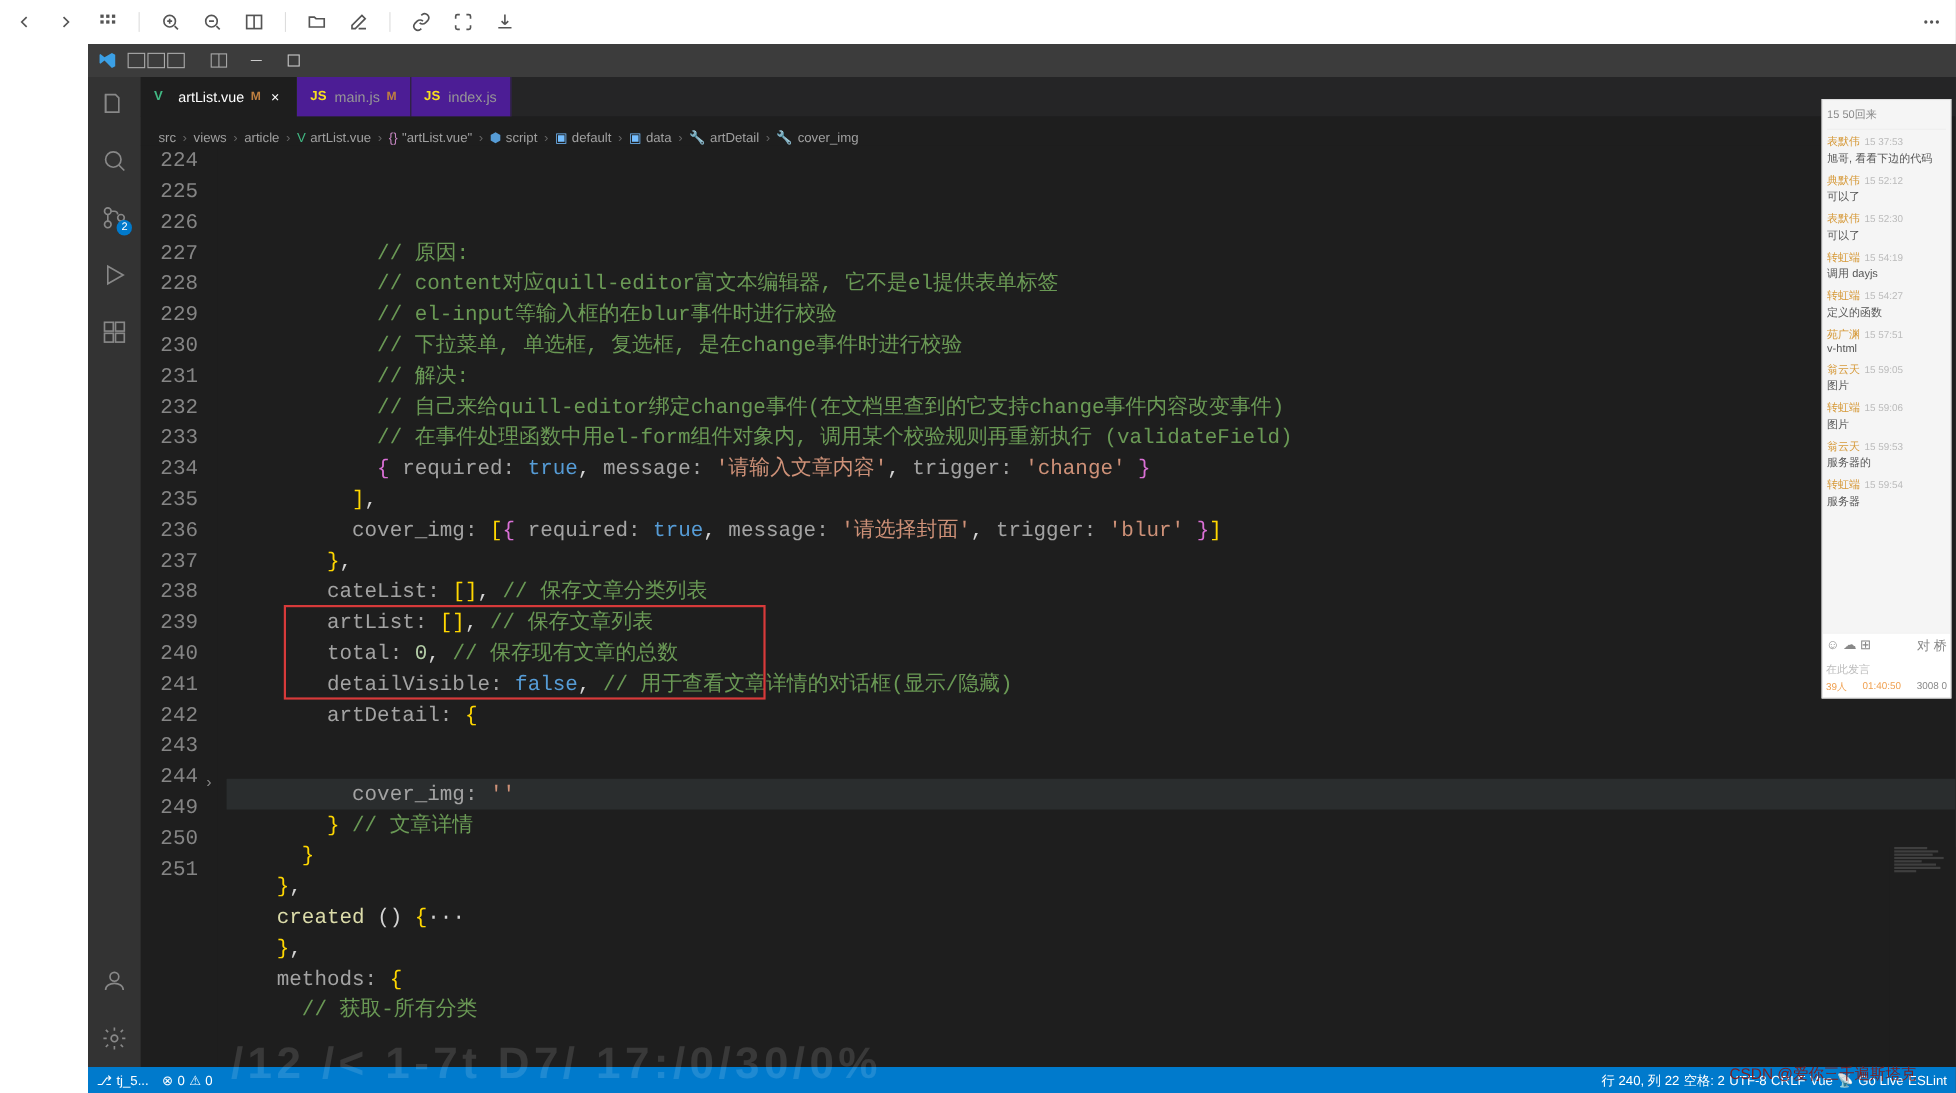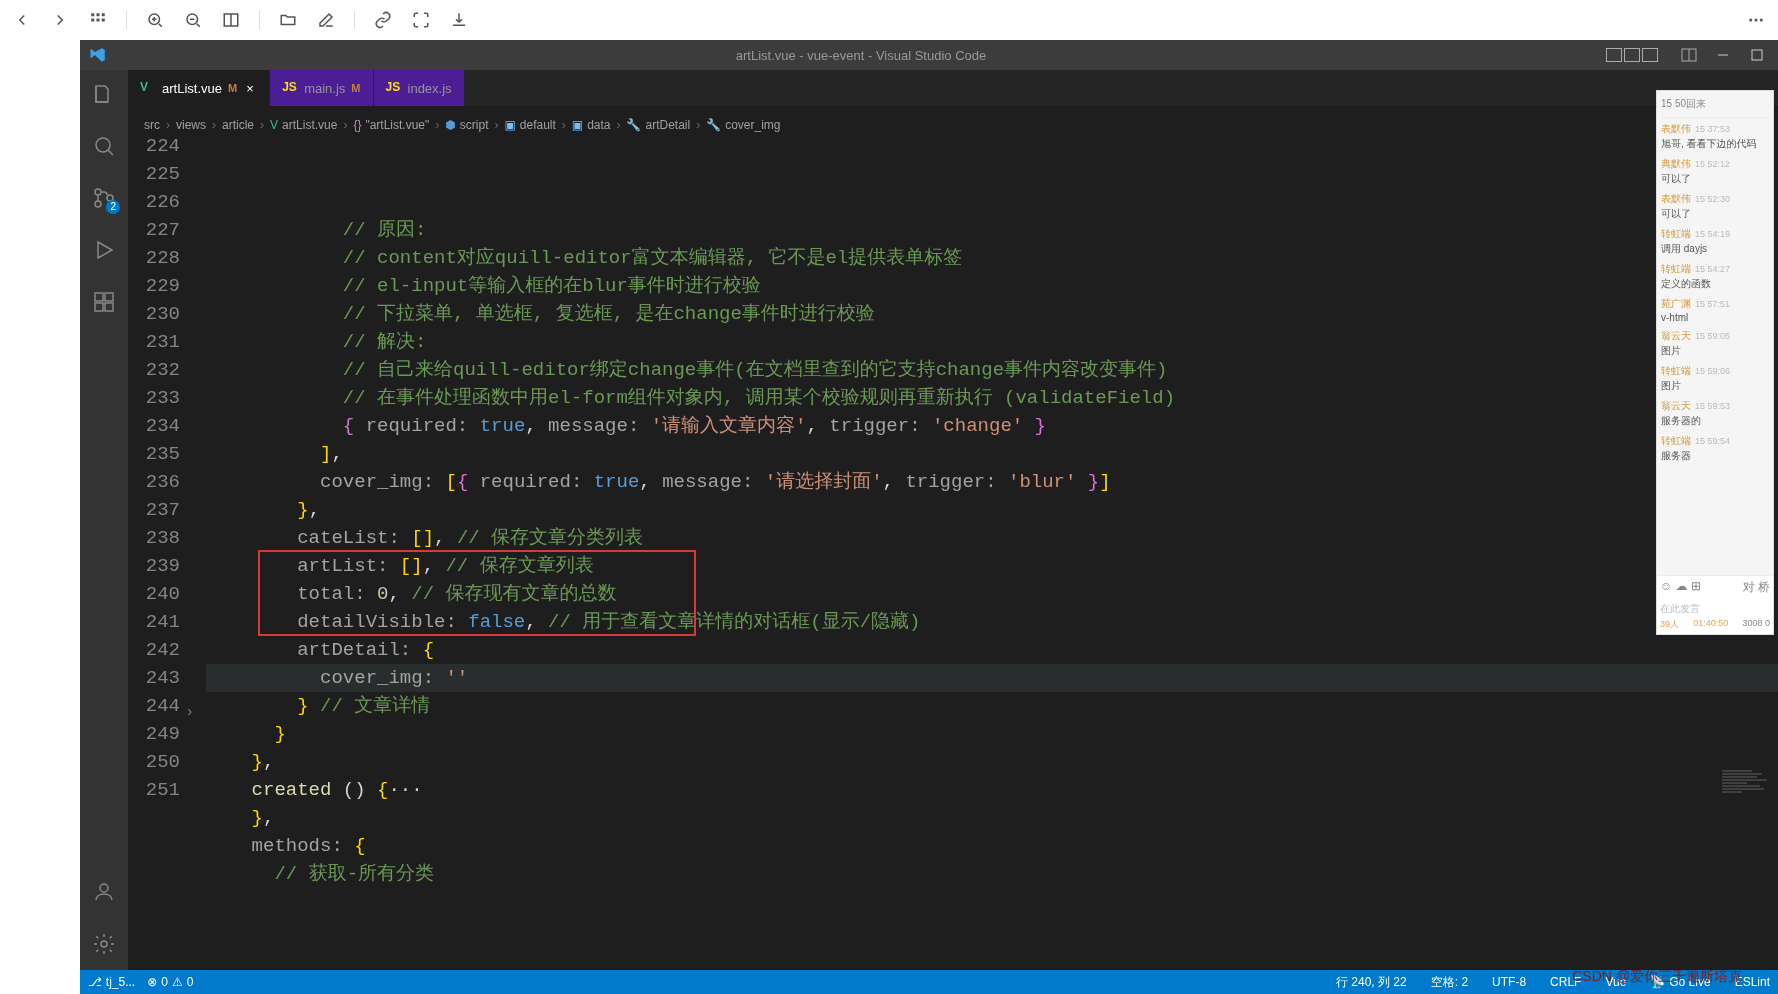--- a/index.html
+++ b/index.html
@@ -54,21 +54,21 @@
     .crumb { display: flex; align-items: center; gap: 4px; }
     .crumb-sep { color: #666; margin: 0 4px; }
     
     
     .code-area { flex: 1; display: flex; overflow: hidden; position: relative; font-family: Consolas, "Courier New", monospace; font-size: 19px; }
     .gutter { width: 70px; background: #1e1e1e; color: #858585; text-align: right; padding-right: 18px; line-height: 28px; user-select: none; }
     .gutter-line { position: relative; }
     .fold-icon { position: absolute; right: -14px; top: 6px; color: #858585; font-size: 14px; }
     .code-content { flex: 1; background: #1e1e1e; color: #d4d4d4; line-height: 28px; white-space: pre; position: relative; padding-left: 8px; }
     .code-line { height: 28px; }
-    .code-line.current { background: #2a2d2e; }
+    .code-line.current { background: #2a2d2e; margin-top: 44px; }
     .highlight-box { position: absolute; border: 2px solid #d73a3a; pointer-events: none; }
     
     
     .c-comment { color: #6a9955; }
     .c-key { color: #a3a3a3; }
     .c-bool { color: #569cd6; }
     .c-string { color: #ce9178; }
     .c-punc { color: #d4d4d4; }
     .c-brace { color: #ffd700; }
     .c-brace2 { color: #da70d6; }
@@ -87,21 +87,21 @@
     .chat-stats { font-size: 9px; color: #888; display: flex; justify-content: space-between; }
     .chat-stats .orange { color: #f0a050; }
     
     
     .minimap { position: absolute; right: 0; bottom: 0; width: 60px; height: 200px; background: #1e1e1e; opacity: 0.6; }
     .minimap-line { height: 2px; margin-bottom: 1px; background: #555; margin-left: 4px; }
     
     
     .statusbar { height: 24px; background: #007acc; color: #fff; display: flex; align-items: center; font-size: 12px; padding: 0 8px; gap: 14px; }
     .status-left { display: flex; align-items: center; gap: 12px; }
-    .status-right { margin-left: auto; display: flex; align-items: center; gap: 24px; }
+    .status-right { margin-left: auto; display: flex; align-items: center; gap: 4px; }
     .status-item { display: flex; align-items: center; gap: 4px; cursor: pointer; }
     
     
     .overlay-text { position: absolute; left: 130px; bottom: 4px; font-size: 40px; color: rgba(255,255,255,0.12); font-weight: bold; letter-spacing: 4px; font-family: sans-serif; }
     
     
     .watermark { position: absolute; right: 36px; bottom: 8px; font-size: 14px; color: #7f1d1d; }
   </style>
 </head>
 <body>
@@ -192,21 +192,20 @@
 </div>
 
 <div class="vscode">
 
   <div class="titlebar">
     <div class="titlebar-icon">
       <svg viewBox="0 0 24 24" fill="#3ba0e6">
           <path d="M17 3l4 2v14l-4 2-9-9-5 4-1-1V5l1-1 5 4z"></path>
         </svg>
     </div>
-    <div class="titlebar-center">artList.vue - vue-event - Visual Studio Code</div>
     <div class="titlebar-controls">
       <div class="group-icons">
         <div class="box"></div>
           <div class="box"></div>
           <div class="box"></div>
       </div>
       <div class="ctl">
           <svg width="16" height="14" viewBox="0 0 16 14" fill="none" stroke="#aaa">
             <rect x="1" y="1" width="14" height="12"></rect>
             <path d="M8 1v12"></path>
@@ -351,20 +350,21 @@
           <div class="minimap-line" style="width:30px"></div>
             <div class="minimap-line" style="width:40px"></div>
             <div class="minimap-line" style="width:35px"></div>
             <div class="minimap-line" style="width:45px"></div>
             <div class="minimap-line" style="width:25px"></div>
             <div class="minimap-line" style="width:38px"></div>
             <div class="minimap-line" style="width:42px"></div>
             <div class="minimap-line" style="width:20px"></div>
         </div>
       </div>
+      <div class="overlay-text">/12 /&lt; 1-7t D7/ 17:/0/30/0%</div>
     </div>
   </div>
 
   <div class="statusbar">
     <div class="status-left">
       <div class="status-item">⎇ <span>tj_5...</span></div>
       <div class="status-item">⊗ <span>0</span> ⚠ <span>0</span></div>
     </div>
     <div class="status-right">
       <div class="status-item">行 240, 列 22</div>

